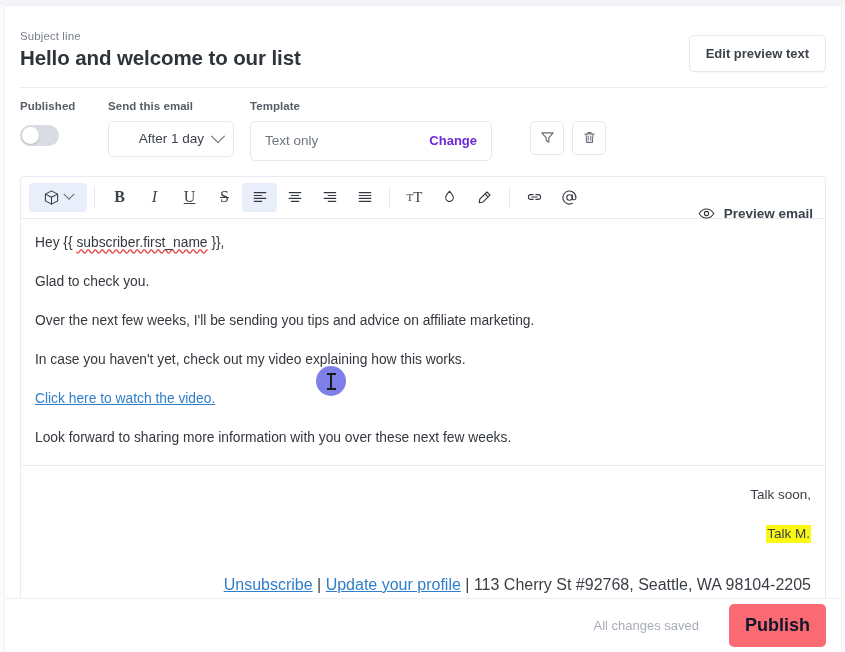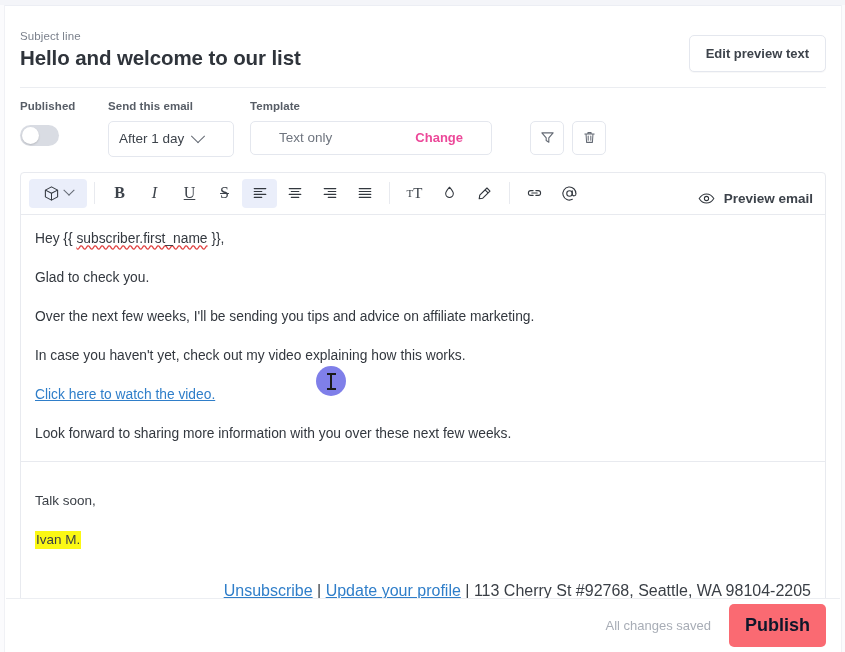--- a/index.html
+++ b/index.html
@@ -140,52 +140,52 @@
     box-shadow: 0 1px 2px rgba(0,0,0,0.16);
   }
 
   .select-box {
     height: 36px;
     border: 1px solid #e4e7ee;
     border-radius: 5px;
     background: #ffffff;
     display: flex;
     align-items: center;
-    justify-content: flex-start;
+    justify-content: flex-end;
     gap: 9px;
     font-size: 13.5px;
     color: #3d434b;
     cursor: pointer;
     padding: 0 10px;
     box-sizing: border-box;
   }
   .chev {
     width: 9px; height: 9px;
     border-right: 1.6px solid #646a74;
     border-bottom: 1.6px solid #646a74;
     transform: rotate(45deg) translate(-2px,-2px);
   }
 
   .template-box {
-    height: 34px;
+    height: 40px;
     border: 1px solid #e4e7ee;
     border-radius: 5px;
     background: #ffffff;
     display: flex;
     align-items: center;
     justify-content: space-between;
-    padding: 0 28px;
+    padding: 0 14px;
     box-sizing: border-box;
     font-size: 13.5px;
     color: #6f757f;
   }
   .template-change {
     font-size: 13px;
     font-weight: bold;
-    color: #ec4899;
+    color: #6d28d9;
     cursor: pointer;
   }
 
   .icon-btns {
     display: flex;
     gap: 8px;
     margin-left: 22px;
     margin-top: 21px;
   }
   .icon-btn {
@@ -241,21 +241,21 @@
   }
   .tb-text { font-family: "Liberation Serif", serif; }
   .tb-b { font-weight: bold; font-size: 16px; }
   .tb-i { font-style: italic; font-size: 16px; }
   .tb-u { font-size: 16px; text-decoration: underline; }
   .tb-s { font-size: 16px; text-decoration: line-through; }
 
   .preview-email {
     position: absolute;
     right: 12px;
-    top: 5px;
+    top: 16px;
     height: 41px;
     display: flex;
     align-items: center;
     gap: 9px;
     font-size: 13.5px;
     font-weight: bold;
     color: #3d434b;
     cursor: pointer;
   }
 
@@ -283,21 +283,21 @@
     margin-top: 17px;
     height: 1px;
     background: #e8eaef;
   }
   .sig-area {
     padding: 19px 14px 0 14px;
     font-size: 13.5px;
     line-height: 1.45;
     color: #3a3f46;
   }
-  .sig-area p { margin: 10px 0 20px 0; }
+  .sig-area p { margin: 0 0 20px 0; text-align: right; }
   .hl {
     background: #fbf814;
     padding: 1px 1px 2px 1px;
   }
 
   .footer-area {
     padding: 12px 14px 0 14px;
     font-size: 16px;
     color: #3a3f46;
     text-align: right;
@@ -358,21 +358,21 @@
     display: flex;
     align-items: center;
     justify-content: flex-end;
     padding-right: 14px;
     box-sizing: border-box;
     background: #ffffff;
   }
   .saved-text {
     font-size: 13px;
     color: #a8adb6;
-    margin-right: 18px;
+    margin-right: 30px;
   }
   .publish-btn {
     background: #fa6a72;
     color: #0f172a;
     font-size: 18px;
     font-weight: bold;
     border: none;
     border-radius: 5px;
     padding: 11px 16px;
     cursor: pointer;
@@ -563,21 +563,21 @@
         <p>Over the next few weeks, I'll be sending you tips and advice on affiliate marketing.</p>
         <p>In case you haven't yet, check out my video explaining how this works.</p>
         <p><a class="body-link" href="#">Click here to watch the video.</a></p>
         <p>Look forward to sharing more information with you over these next few weeks.</p>
       </div>
 
       <div class="sig-rule"></div>
 
       <div class="sig-area">
         <p>Talk soon,</p>
-        <p><span class="hl">Ivan M.</span></p>
+        <p><span class="hl">Talk M.</span></p>
       </div>
 
       <div class="footer-area">
         <span class="footer-link">Unsubscribe</span><span> | </span><span class="footer-link">Update your profile</span><span> | </span><span>113 Cherry St #92768, Seattle, WA 98104-2205</span>
       </div>
 
       <div class="badge-row">
         <div class="ck-badge">
           <span class="ck-builtwith">BUILT WITH</span>
           <span style="display:inline-flex;">

